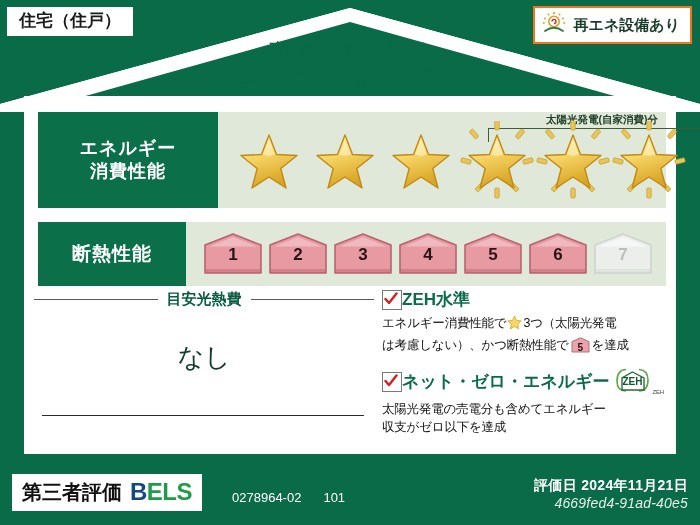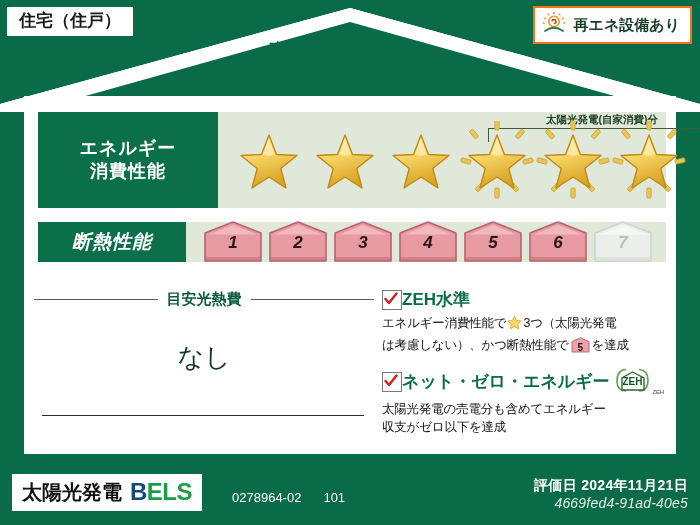--- a/index.html
+++ b/index.html
@@ -81,21 +81,21 @@
   .solar-bracket{
     position:absolute;left:270px;top:16px;width:226px;height:13px;
     border-left:1.5px solid #3c5c3c;border-right:1.5px solid #3c5c3c;border-top:1.5px solid #3c5c3c;
   }
   .solar-cap{
     position:absolute;left:272px;top:1px;width:224px;text-align:center;
     font-size:10.5px;color:#20402a;font-weight:bold;white-space:nowrap;
   }
 
   
-  #row-insul{left:38px;top:222px;width:628px;height:40px;font-style:italic;}
+  #row-insul{left:38px;top:222px;width:628px;height:64px;}
   #row-insul .row-label{width:148px;font-size:19px;}
   .houses-wrap{
     position:absolute;left:0;top:0;width:100%;height:100%;
     display:flex;align-items:center;padding-left:16px;box-sizing:border-box;gap:3px;
   }
   .house{width:62px;height:44px;position:relative;flex:0 0 auto;}
   .house svg{position:absolute;left:0;top:0;}
   .house .num{
     position:absolute;left:0;top:13px;width:62px;text-align:center;
     font-size:17px;font-weight:bold;color:#2a1416;
@@ -444,21 +444,21 @@
       <div class="check-desc">
         <span>太陽光発電の売電分も含めてエネルギー</span><br>
         <span>収支がゼロ以下を達成</span>
       </div>
     </div>
 
   </div>
 
   <div class="footer">
     <div class="bels-box">
-      <span class="bels-jp">太陽光発電</span>
+      <span class="bels-jp">第三者評価</span>
       <span class="bels-en"><span class="b1">B</span><span class="b2">ELS</span></span>
     </div>
     <div class="bels-num">
       <span>0278964-02</span>
       <span>101</span>
     </div>
     <div class="eval-wrap">
       <div class="eval-date"><span>評価日</span> <span>2024年11月21日</span></div>
       <div class="eval-hash">4669fed4-91ad-40e5</div>
     </div>

